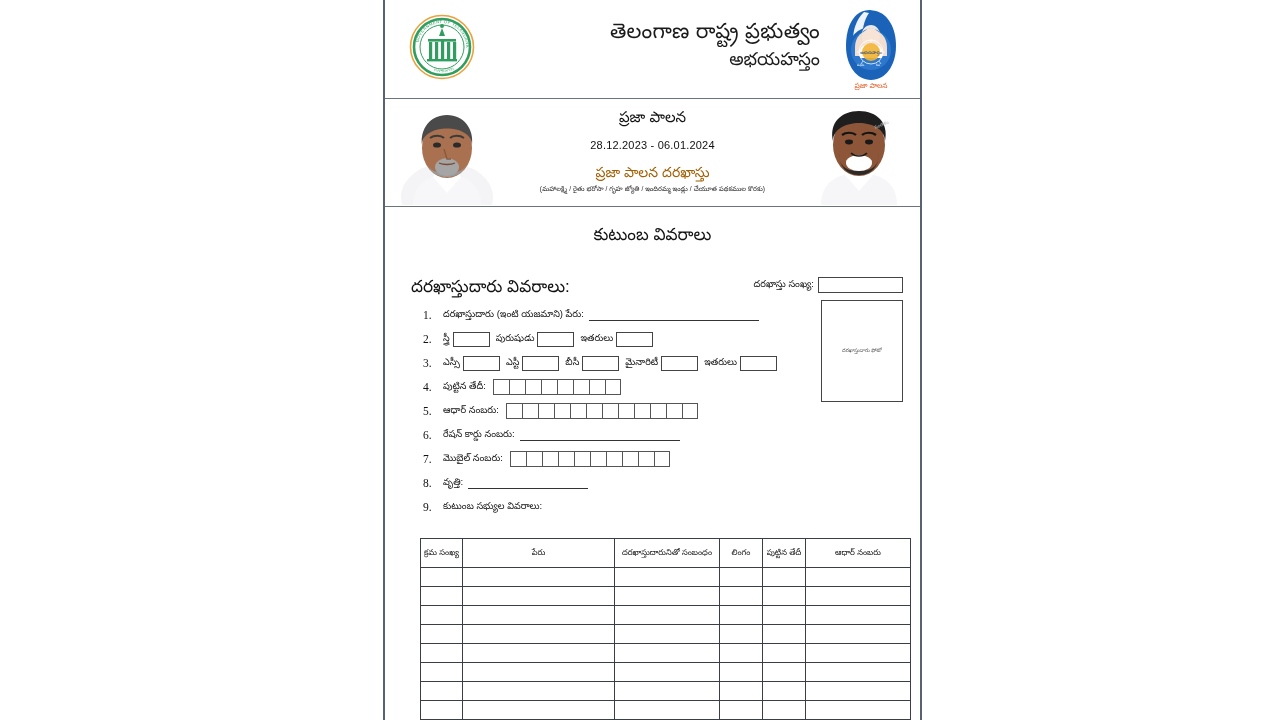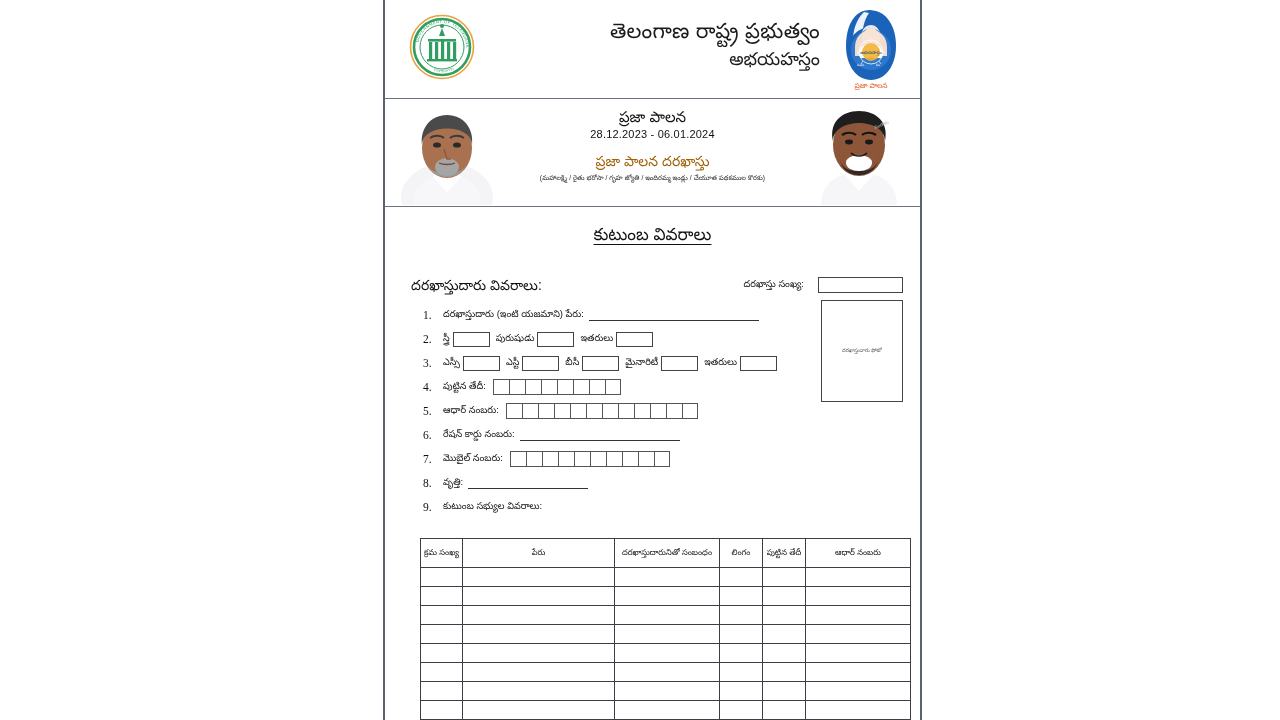--- a/index.html
+++ b/index.html
@@ -92,21 +92,21 @@
     text-align: center;
   }
   .pp-title {
     font-size: 15px;
     color: #111;
     line-height: 1.3;
   }
   .pp-dates {
     font-size: 11px;
     color: #111;
-    margin-top: 1px;
+    margin-top: 12px;
     font-family: "Liberation Sans", sans-serif;
     letter-spacing: 0.2px;
   }
   .pp-sub {
     font-size: 14px;
     color: #a16207;
     margin-top: 12px;
     line-height: 1.3;
   }
   .pp-note {
@@ -120,38 +120,37 @@
   
   .form-body {
     position: relative;
     padding: 0;
   }
   .form-title {
     text-align: center;
     font-size: 17px;
     color: #111;
     margin-top: 18px;
-    text-decoration: underline;
     text-underline-offset: 4px;
   }
   .applicant-head {
     position: absolute;
     left: 26px;
     top: 52px;
-    font-size: 14px;
+    font-size: 17px;
     color: #111;
   }
 
   .appno-wrap {
     position: absolute;
     right: 17px;
     top: 52px;
     display: flex;
     align-items: center;
-    gap: 14px;
+    gap: 4px;
   }
   .appno-label {
     font-size: 9.5px;
     color: #111;
     white-space: nowrap;
   }
   .appno-box {
     width: 85px;
     height: 16px;
     border: 1px solid #444;

